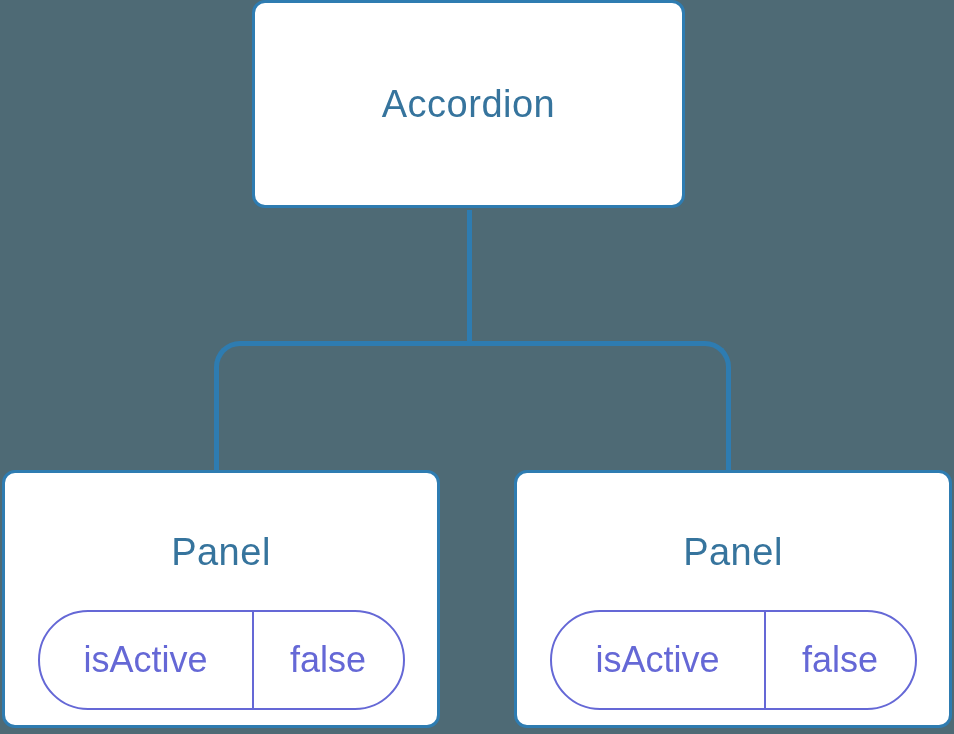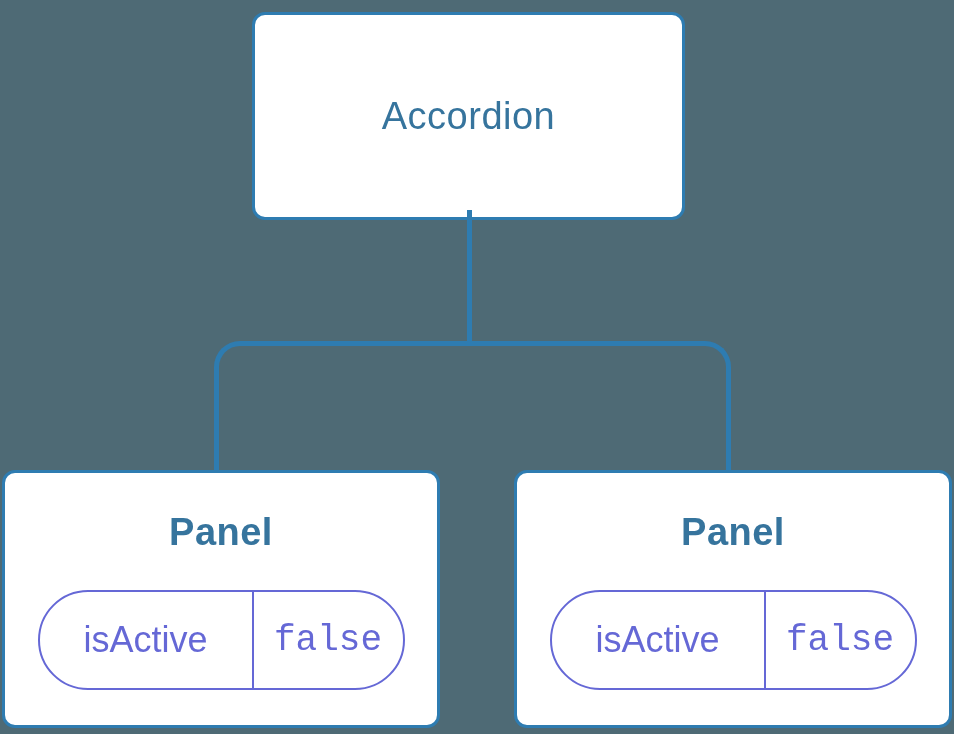--- a/index.html
+++ b/index.html
@@ -33,21 +33,21 @@
     display: block;
     text-align: center;
     color: var(--node-label);
     font-size: 38px;
     font-weight: 500;
     letter-spacing: 0.5px;
   }
 
   .accordion-node {
     left: 252px;
-    top: 12px;
+    top: 0;
     width: 433px;
     height: 208px;
     display: flex;
     align-items: center;
     justify-content: center;
   }
 
   .trunk {
     position: absolute;
     left: 467px;
@@ -72,21 +72,21 @@
     top: 470px;
     width: 438px;
     height: 258px;
     display: flex;
     flex-direction: column;
     align-items: center;
   }
   .panel-left  { left: 2px; }
   .panel-right { left: 514px; }
 
-  .panel-node .node-label { margin-top: 38px; font-weight: bold; }
+  .panel-node .node-label { margin-top: 58px; }
 
   .state-pill {
     margin-top: 36px;
     width: 367px;
     height: 100px;
     border: 2px solid var(--state-accent);
     border-radius: 50px;
     overflow: hidden;
     display: flex;
     align-items: stretch;
@@ -95,21 +95,21 @@
 
   .state-cell {
     display: flex;
     align-items: center;
     justify-content: center;
     color: var(--state-accent);
     font-size: 36px;
     font-weight: 400;
   }
   .state-key   { width: 214px; border-right: 2px solid var(--state-accent); }
-  .state-value { flex: 1; font-family: Liberation Mono, monospace; }
+  .state-value { flex: 1; }
 </style>
 </head>
 <body>
 
 <div class="canvas">
 
   <div class="node accordion-node">
     <span class="node-label">Accordion</span>
   </div>
 

